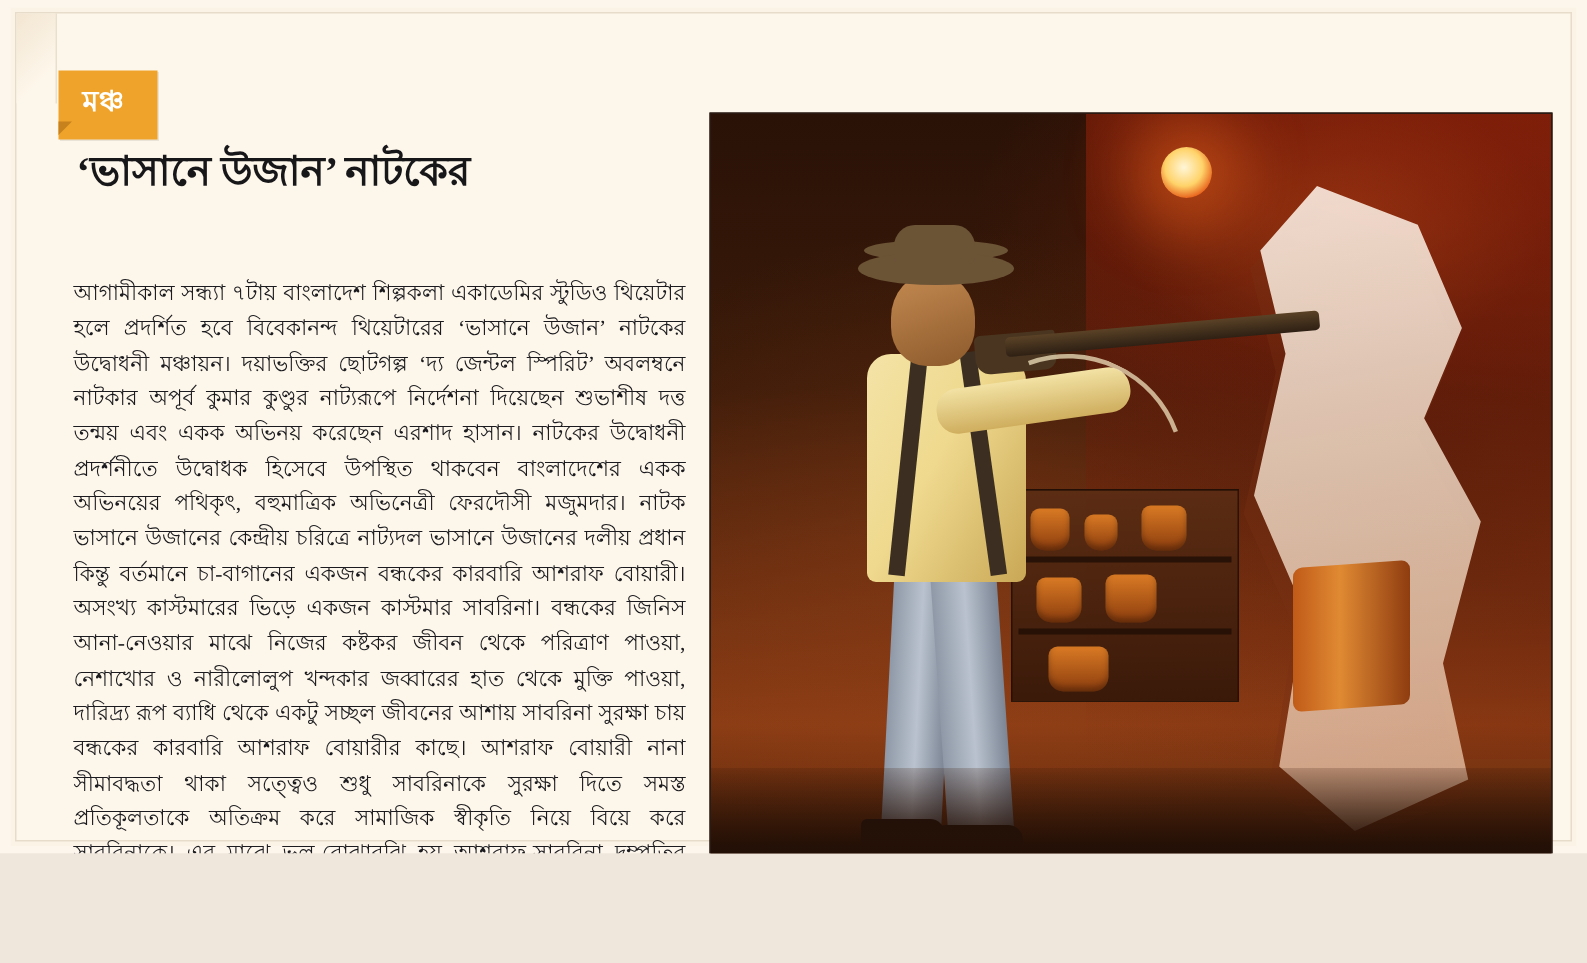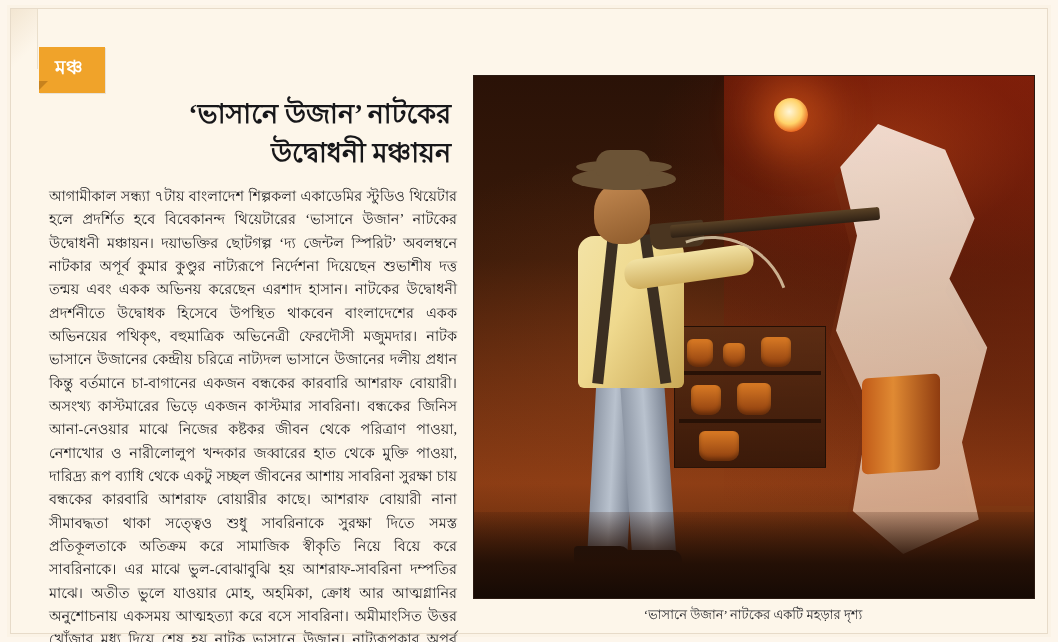--- a/index.html
+++ b/index.html
@@ -3,21 +3,21 @@
 <meta charset="utf-8">
 <style>
   html, body {
     margin: 0;
     padding: 0;
     background: #efe7dc;
   }
   .page {
     position: relative;
     width: 1058px;
-    height: 642px;
+    height: 569px;
     background: #fdf6ec;
     overflow: hidden;
     font-family: "Liberation Serif", serif;
   }
   
   .page-inner {
     position: absolute;
     left: 10px;
     top: 8px;
     right: 10px;
@@ -60,21 +60,21 @@
     border-left: 9px solid #c7821d;
     border-bottom: 9px solid transparent;
   }
 
   
   .headline {
     position: absolute;
     left: 40px;
     top: 86px;
     width: 400px;
-    text-align: right;
+    text-align: left;
     color: #17171a;
     font-size: 27px;
     line-height: 1.45;
     font-weight: bold;
     font-family: "Liberation Serif", serif;
   }
 
   
   .body-col {
     position: absolute;
@@ -271,21 +271,20 @@
 
 <div class="page">
   <div class="page-inner">
     <div class="corner-fold"></div>
 
     <div class="section-tag">মঞ্চ</div>
     <div class="tag-tail"></div>
 
     <div class="headline">
       <div>‘ভাসানে উজান’ নাটকের</div>
-      <div>উদ্বোধনী মঞ্চায়ন</div>
     </div>
 
     <div class="body-col">
       <p>আগামীকাল সন্ধ্যা ৭টায় বাংলাদেশ শিল্পকলা একাডেমির স্টুডিও থিয়েটার হলে প্রদর্শিত হবে বিবেকানন্দ থিয়েটারের ‘ভাসানে উজান’ নাটকের উদ্বোধনী মঞ্চায়ন। দয়াভক্তির ছোটগল্প ‘দ্য জেন্টল স্পিরিট’ অবলম্বনে নাটকার অপূর্ব কুমার কুণ্ডুর নাট্যরূপে নির্দেশনা দিয়েছেন শুভাশীষ দত্ত তন্ময় এবং একক অভিনয় করেছেন এরশাদ হাসান। নাটকের উদ্বোধনী প্রদর্শনীতে উদ্বোধক হিসেবে উপস্থিত থাকবেন বাংলাদেশের একক অভিনয়ের পথিকৃৎ, বহুমাত্রিক অভিনেত্রী ফেরদৌসী মজুমদার। নাটক ভাসানে উজানের কেন্দ্রীয় চরিত্রে নাট্যদল ভাসানে উজানের দলীয় প্রধান কিন্তু বর্তমানে চা-বাগানের একজন বন্ধকের কারবারি আশরাফ বোয়ারী। অসংখ্য কাস্টমারের ভিড়ে একজন কাস্টমার সাবরিনা। বন্ধকের জিনিস আনা-নেওয়ার মাঝে নিজের কষ্টকর জীবন থেকে পরিত্রাণ পাওয়া, নেশাখোর ও নারীলোলুপ খন্দকার জব্বারের হাত থেকে মুক্তি পাওয়া, দারিদ্র্য রূপ ব্যাধি থেকে একটু সচ্ছল জীবনের আশায় সাবরিনা সুরক্ষা চায় বন্ধকের কারবারি আশরাফ বোয়ারীর কাছে। আশরাফ বোয়ারী নানা সীমাবদ্ধতা থাকা সত্ত্বেও শুধু সাবরিনাকে সুরক্ষা দিতে সমস্ত প্রতিকূলতাকে অতিক্রম করে সামাজিক স্বীকৃতি নিয়ে বিয়ে করে সাবরিনাকে। এর মাঝে ভুল-বোঝাবুঝি হয় আশরাফ-সাবরিনা দম্পতির মাঝে। অতীত ভুলে যাওয়ার মোহ, অহমিকা, ক্রোধ আর আত্মগ্লানির অনুশোচনায় একসময় আত্মহত্যা করে বসে সাবরিনা। অমীমাংসিত উত্তর খোঁজার মধ্য দিয়ে শেষ হয় নাটক ভাসানে উজান। নাট্যরূপকার অপূর্ব কুমার কুণ্ডু বলেন, লিও তলস্তয়, চেখভ থেকে গোর্কি– প্রায় সবাই চেষ্টা করেছেন মানবসত্তার অন্তর্জগৎকে সর্বসম্মুখে তুলে ধরতে তাদের সৃজিত আপন সাহিত্যকর্মে। আশা করি, নিজের মাঝে পথ হারিয়ে পথ খুঁজে ফেরার নাটক ভাসানে উজান দর্শককে নতুন ভাবনায় ভাবাবে।</p>
     </div>
 
     <div class="photo-wrap">
       <div class="photo">
         <div class="stage-bg"></div>
         <div class="back-red"></div>

